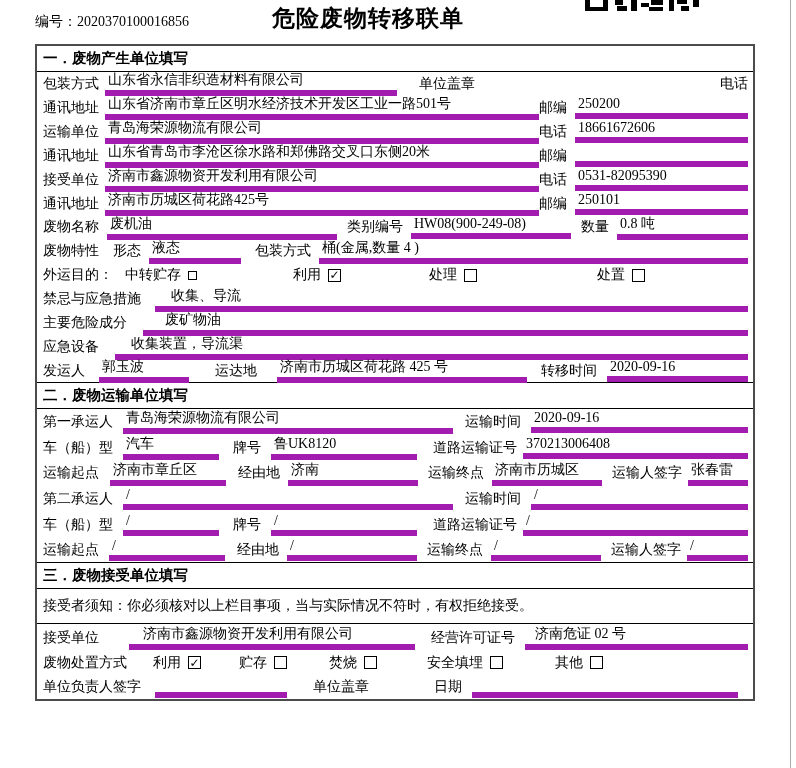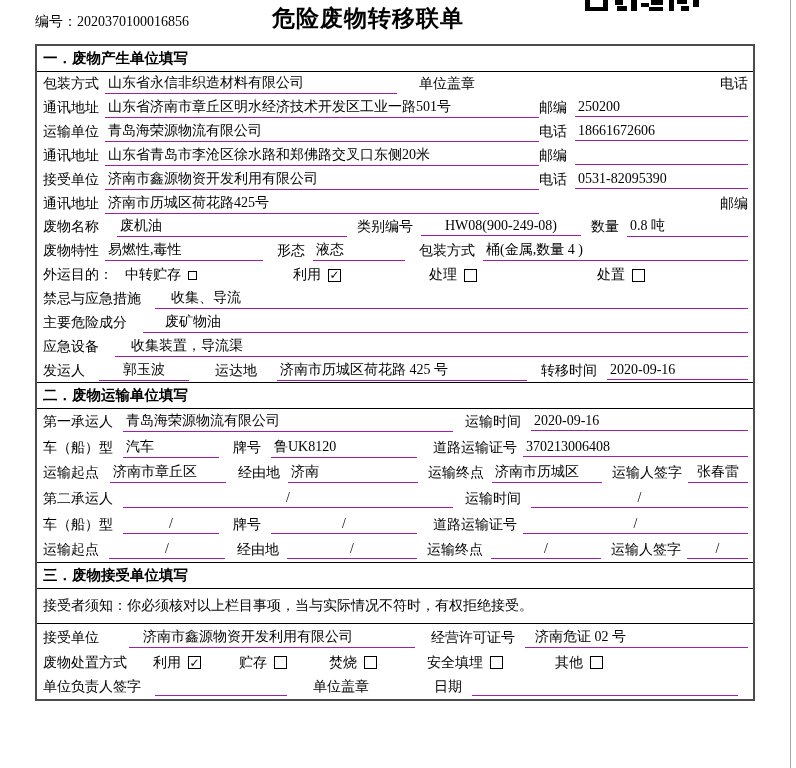--- a/index.html
+++ b/index.html
@@ -26,24 +26,24 @@
   .sec-h { height:26px; display:flex; align-items:center; padding-left:6px;
            font-weight:bold; font-size:14.5px; border-bottom:1px solid #000; }
   .notice { height:35px; display:flex; align-items:center; padding-left:6px;
             border-bottom:1px solid #000; }
   .row { display:flex; align-items:center; padding-left:6px; padding-right:5px; }
   .s1 .row { height:23.93px; }
   .s2 .row { height:25.7px; }
   .s3 .row { height:21.5px; }
   .bline { border-bottom:1px solid #000; }
   .lbl { white-space:nowrap; flex:none; }
-  .u { border-bottom:1px solid #a21caf; white-space:nowrap; padding:0 3px 1px;
+  .u { border-bottom:6px solid #a21caf; white-space:nowrap; padding:0 3px 1px;
        overflow:hidden; flex:none; }
   .u:empty::after { content:"\00a0"; }
-  .u.c { text-align:center; }
+  .u.c { }
   .fill { flex:1 1 auto; }
   .opt { display:flex; align-items:center; flex:none; }
   .cb { width:13px; height:13px; border:1px solid #000; margin-left:7px; flex:none;
         display:flex; align-items:center; justify-content:center;
         font-size:12px; line-height:1; font-family:"DejaVu Sans",sans-serif; }
   .cb.sm { width:9px; height:9px; }
 
   .print-line { margin:6px 0 0 35px; white-space:nowrap; }
 </style>
 </head>
@@ -111,34 +111,34 @@
         <span class="lbl">接受单位</span>
         <span class="u" style="width:434px;margin-left:6px">济南市鑫源物资开发利用有限公司</span>
         <span class="lbl" style="margin-left:auto">电话</span>
         <span class="u fill" style="margin-left:8px;max-width:178px">0531-82095390</span>
       </div>
 
       <div class="row">
         <span class="lbl">通讯地址</span>
         <span class="u" style="width:434px;margin-left:6px">济南市历城区荷花路425号</span>
         <span class="lbl" style="margin-left:auto">邮编</span>
+        <span class="u fill" style="margin-left:8px;max-width:178px">250101</span>
       </div>
 
       <div class="row">
         <span class="lbl">废物名称</span>
-        <span class="u" style="width:230px;margin-left:18px">废机油</span>
+        <span class="u" style="width:230px;margin-left:8px">废机油</span>
         <span class="lbl" style="margin-left:10px">类别编号</span>
         <span class="u c" style="width:160px;margin-left:8px">HW08(900-249-08)</span>
         <span class="lbl" style="margin-left:10px">数量</span>
         <span class="u fill" style="margin-left:8px">0.8 吨</span>
       </div>
 
       <div class="row">
         <span class="lbl">废物特性</span>
-        <span class="u" style="width:158px;margin-left:6px">易燃性,毒性</span>
         <span class="lbl" style="margin-left:14px">形态</span>
         <span class="u" style="width:92px;margin-left:8px">液态</span>
         <span class="lbl" style="margin-left:14px">包装方式</span>
         <span class="u fill" style="margin-left:8px">桶(金属,数量 4 )</span>
       </div>
 
       <div class="row">
         <span class="lbl">外运目的：</span>
         <span class="opt" style="margin-left:12px">
           <span class="lbl">中转贮存</span>

